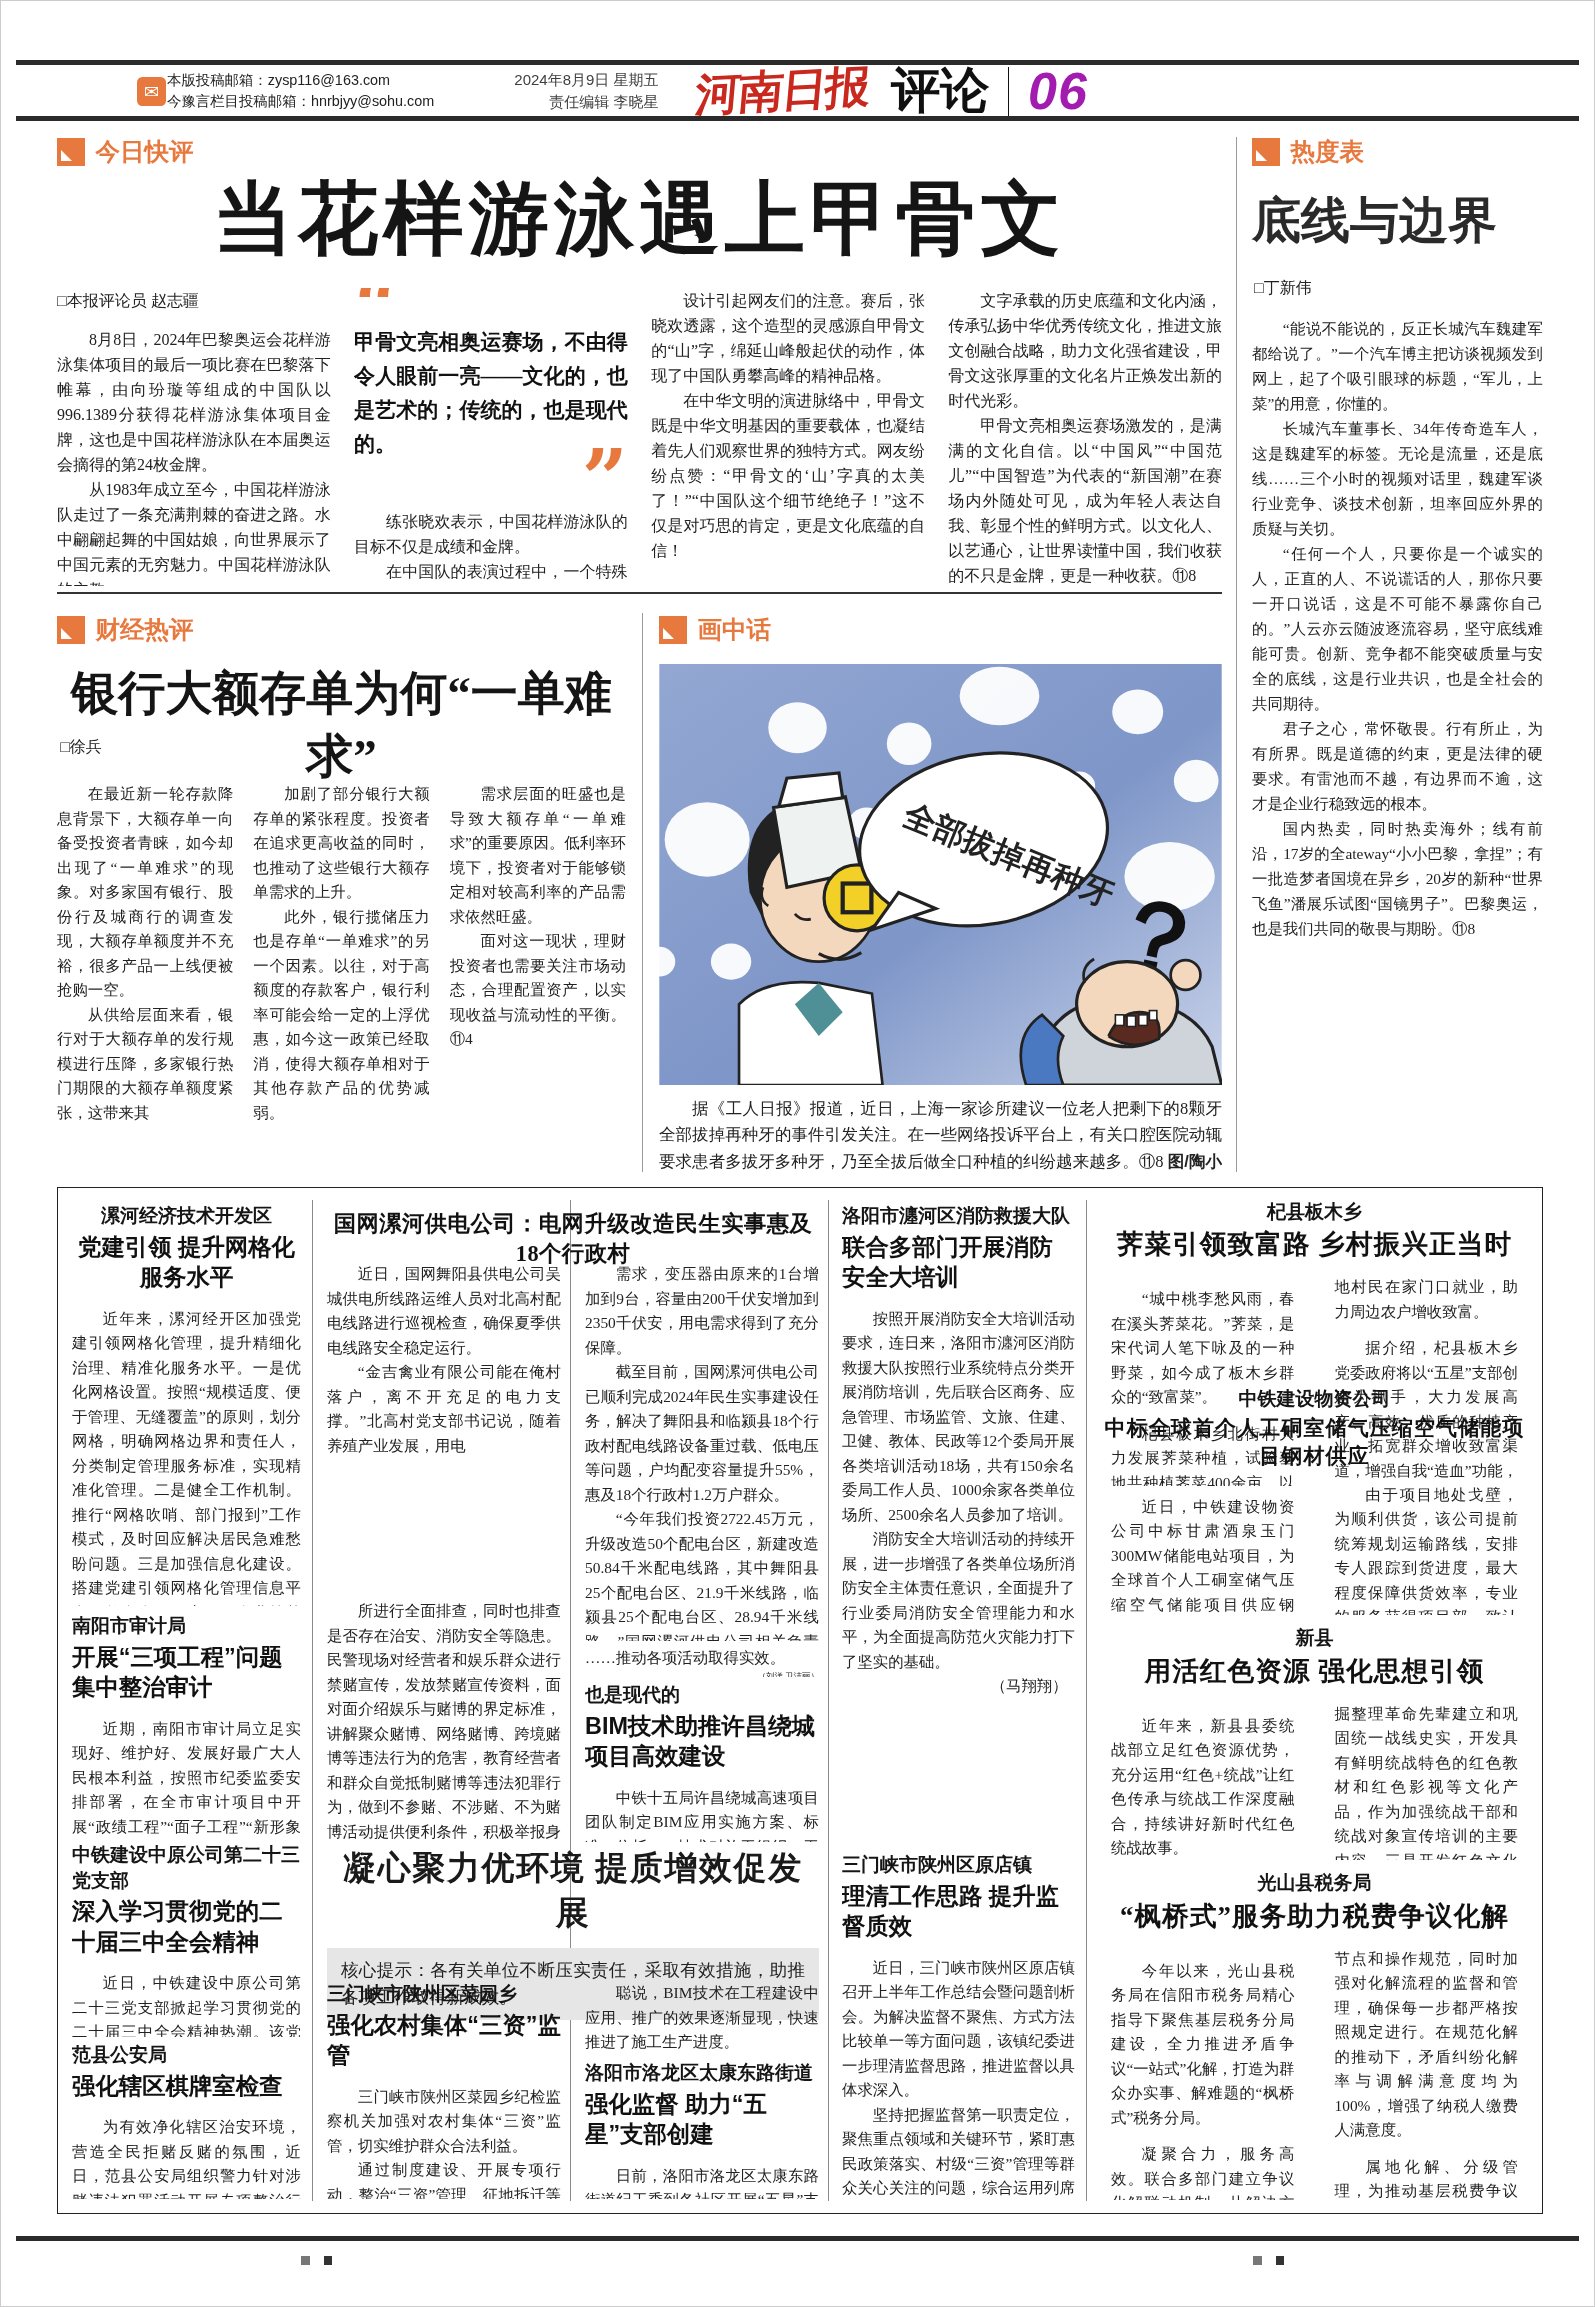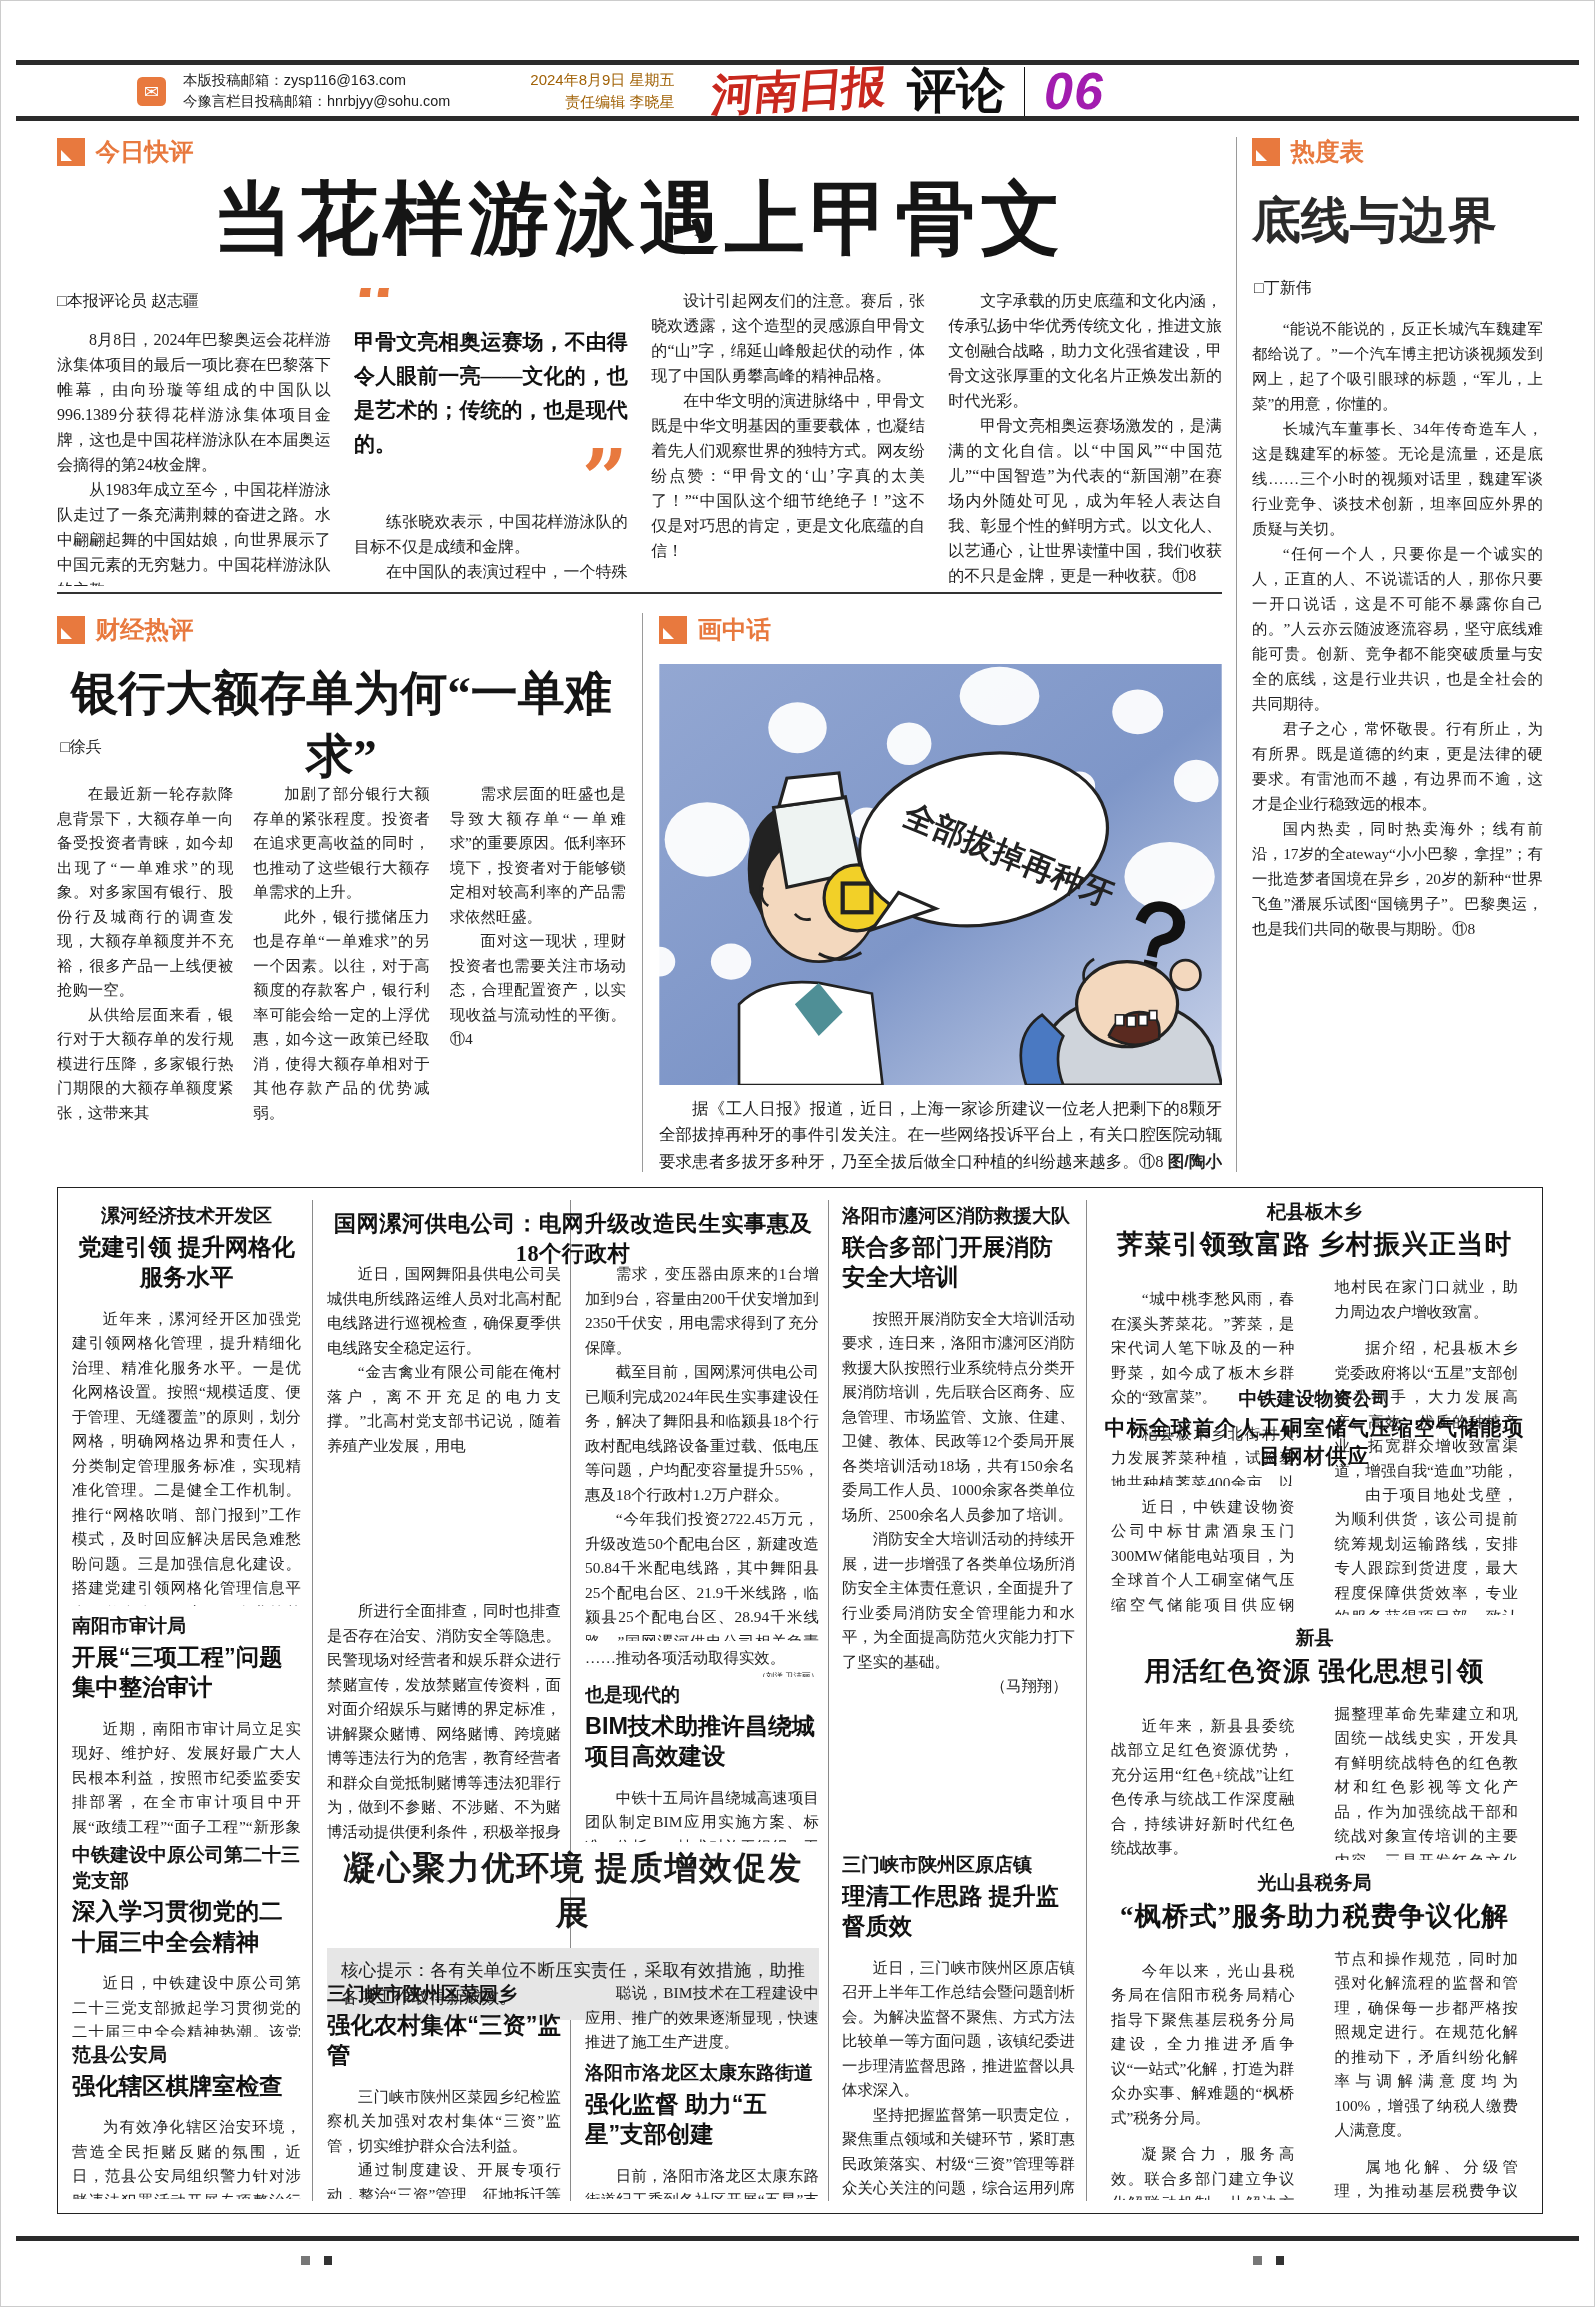--- a/index.html
+++ b/index.html
@@ -3,22 +3,22 @@
 <meta charset="utf-8">
 <style>
   html,body{margin:0;padding:0;background:#f4f4f4;}
   .sheet{position:relative;width:1595px;height:2307px;background:#fff;overflow:hidden;
          font-family:"Liberation Serif","DejaVu Serif",serif;color:#222;border:0.5px solid #ccc;box-sizing:border-box;}
   .rule{position:absolute;left:15px;right:15px;height:4.8px;background:#2b2b2b;}
   
   .header{position:absolute;top:67px;left:136px;height:46px;display:flex;align-items:center;}
   .mailicon{width:29px;height:29px;background:#e8793e;border-radius:5.3px;color:#fff;font-size:18px;
             display:flex;align-items:center;justify-content:center;font-family:"DejaVu Sans",sans-serif;}
-  .maillines{margin-left:17px;font-family:"Liberation Sans",sans-serif;font-size:14.4px;line-height:21px;color:#222;}
-  .dateblock{margin-left:80px;text-align:right;font-family:"Liberation Sans",sans-serif;font-size:15px;line-height:22.3px;color:#a16207;}
+  .maillines{margin-left:1px;font-family:"Liberation Sans",sans-serif;font-size:14.4px;line-height:21px;color:#222;}
+  .dateblock{margin-left:80px;text-align:right;font-family:"Liberation Sans",sans-serif;font-size:15px;line-height:22.3px;color:#404040;}
   .masthead{margin-left:37px;font-size:45px;font-weight:900;color:#c8281e;transform:skewX(-8deg) rotate(-3deg);letter-spacing:-2.1px;}
   .secbig{margin-left:24px;font-family:"Liberation Sans",sans-serif;font-weight:900;font-size:49px;color:#101010;}
   .vbar{margin-left:18.6px;width:1.6px;height:49px;background:#101010;}
   .pagenum{margin-left:18.6px;font-family:"Liberation Sans",sans-serif;font-weight:700;font-size:52px;color:#a21caf;letter-spacing:1.1px;font-style:italic;}
   
   .badge{display:flex;align-items:center;gap:10.6px;}
   .bicon{width:28px;height:28px;background:#e8793e;position:relative;flex:0 0 auto;}
   .bicon::after{content:"";position:absolute;left:4.3px;bottom:4.3px;width:0;height:0;
                 border-right:11.7px solid transparent;border-bottom:11.7px solid #fff;}
   .blabel{color:#e8793e;font-size:24.5px;font-weight:700;font-family:"Liberation Sans",sans-serif;}

